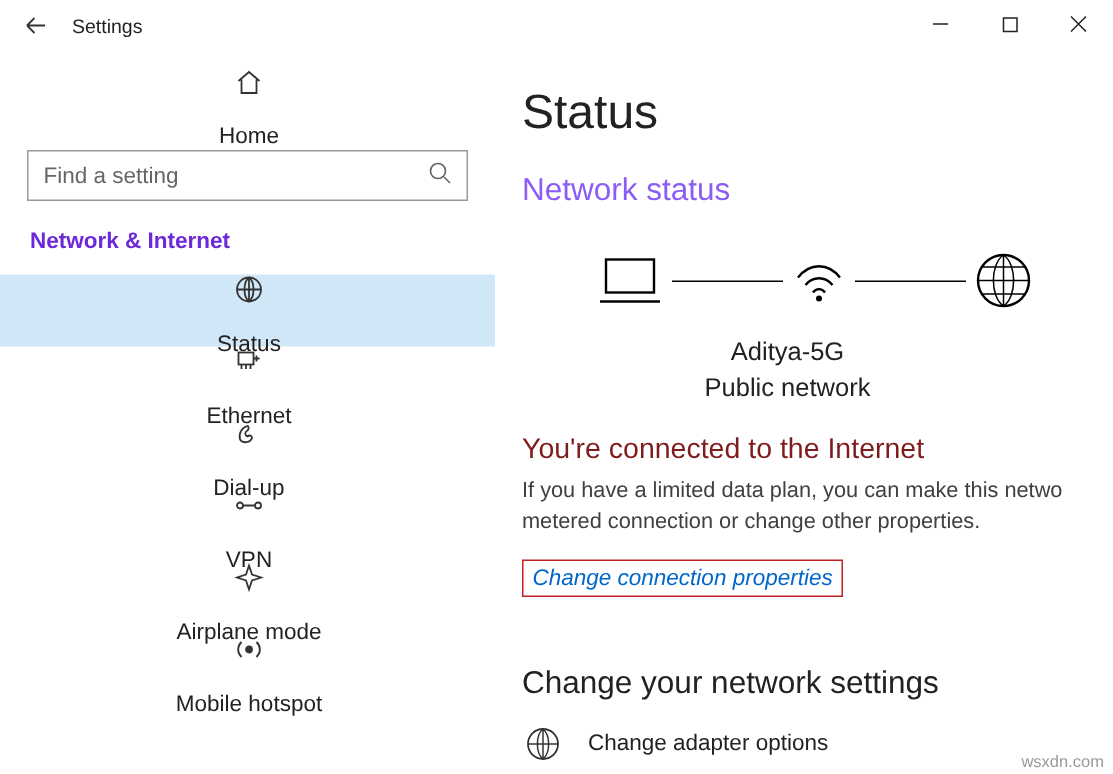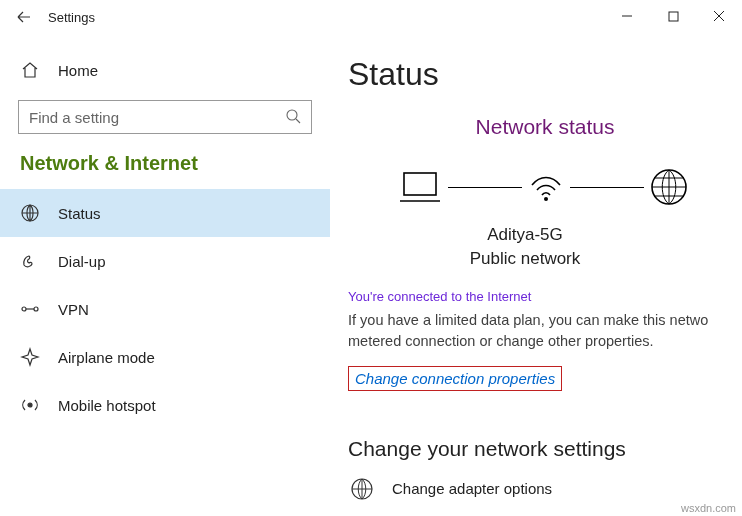--- a/index.html
+++ b/index.html
@@ -50,43 +50,44 @@
     padding: 12px 0 0 0;
   }
   .home-row, .nav-item {
     display:flex;
     align-items:center;
     height:48px;
     padding:0 18px 0 20px;
     font-size:15px;
     color:#222;
     gap:18px;
+    flex-direction:column;
   }
   .home-row .icon, .nav-item .icon {
     width:20px; height:20px;
     display:flex;align-items:center;justify-content:center;
   }
   .search-box {
     margin:6px 18px 18px 18px;
     height:34px;
     border:1px solid #999;
     background:#fff;
     display:flex;
     align-items:center;
     padding:12px 10px;
     font-size:15px;
     color:#666;
     justify-content:space-between;
     text-align:right;
   }
   .section-header {
     padding:0 20px 14px 20px;
-    font-size:20px;
+    font-size:15px;
     font-weight:600;
-    color:#4d7c0f;
+    color:#6d28d9;
   }
   .nav-item.selected {
     background:#d0e7f7;
   }
   .nav-item .icon svg { stroke:#333; stroke-width:1.2; fill:none; }
   .home-row .icon svg { stroke:#333; stroke-width:1.2; fill:none; }
 
   .content {
     flex:1;
     padding: 8px 0 0 18px;
@@ -94,23 +95,22 @@
   }
   h1.page-title {
     font-weight:400;
     font-size:32px;
     color:#222;
     margin: 14px 0 22px 0;
   }
   h2.subhead {
     font-weight:400;
     font-size:21px;
-    color:#701a75;
+    color:#8b5cf6;
     margin-bottom:18px;
-    text-align:center;
   }
   .diagram {
     display:flex;
     align-items:center;
     justify-content:flex-start;
     gap:0;
     margin:4px 0 6px 48px;
     height:60px;
   }
   .diagram .node {
@@ -121,23 +121,23 @@
     margin:0 4px;
   }
   .diagram-caption {
     text-align:center;
     font-size:17px;
     color:#222;
     margin-left: -40px;
     line-height:1.4;
   }
   .conn-head {
-    font-size:13px;
+    font-size:19px;
     font-weight:400;
-    color:#6d28d9;
+    color:#7f1d1d;
     margin:18px 0 6px 0;
   }
   .conn-desc {
     font-size:14.5px;
     color:#404040;
     line-height:1.45;
     margin-bottom:14px;
   }
   .link-row {
     font-size:15px;
@@ -231,20 +231,29 @@
       <span class="icon">
         <svg width="20" height="20" viewBox="0 0 20 20">
             <circle cx="10" cy="10" r="8"></circle>
             <path d="M10 2 V18 M2 10 H18 M10 2 C6 5 6 15 10 18 M10 2 C14 5 14 15 10 18"></path>
           </svg>
       </span>
       <span>Status</span>
     </div>
 
 
+    <div class="nav-item">
+      <span class="icon">
+        <svg width="20" height="20" viewBox="0 0 20 20">
+            <rect x="3" y="4" width="10" height="8"></rect>
+            <path d="M13 8 H17 M15 6 V10 M5 12 V15 M8 12 V15 M11 12 V15"></path>
+          </svg>
+      </span>
+      <span>Ethernet</span>
+    </div>
 
     <div class="nav-item">
       <span class="icon">
         <svg width="20" height="20" viewBox="0 0 20 20">
             <path d="M4 14 C3 10 5 6 9 5 C10 5 10 7 9 8 C7 9 7 11 9 12 C10 11 12 11 12 13 C11 16 6 17 4 14 Z"></path>
           </svg>
       </span>
       <span>Dial-up</span>
     </div>
 

